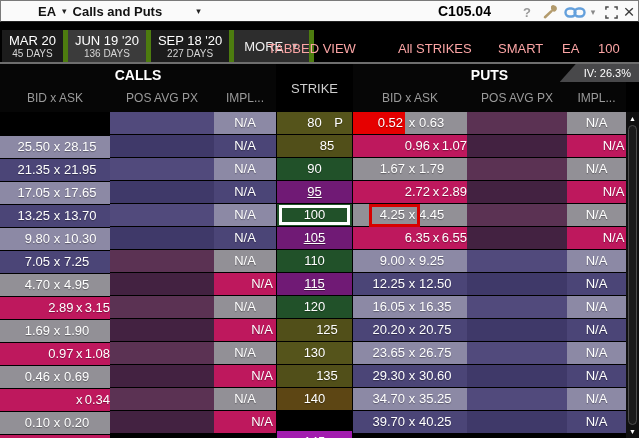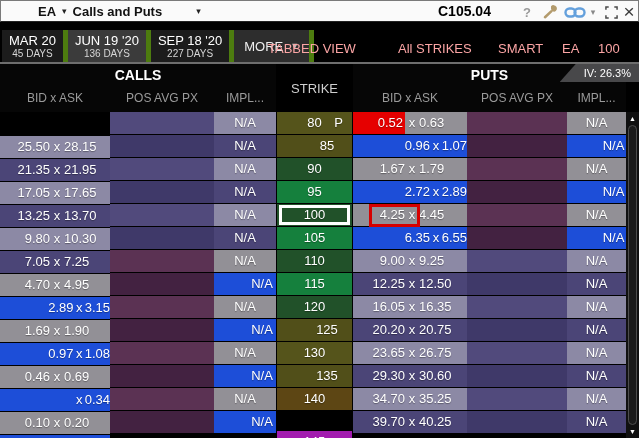--- a/index.html
+++ b/index.html
@@ -61,25 +61,25 @@
   .c-ba { width: 110px; margin-top: 24px; } .c-pos { width: 104px; } .c-impl { width: 62px; text-align: center; }
   .strike { width: 77px; position: relative; text-align: center; border-left: 1px solid #000; border-right: 1px solid #000; }
   .p-ba { width: 114px; position: relative; } .p-pos { width: 100px; } .p-impl { width: 59px; text-align: center; }
   .ba { display: flex; }
   .ba .bid { width: 50px; text-align: right; }
   .p-ba.ba .bid { width: 52px; }
   .ba .sep { width: 14px; text-align: center; }
   .ba .ask { flex: 1; text-align: left; }
   
   .bg-pl { background: #8C89A5; } .bg-pd { background: #4B4577; }
-  .bg-gl { background: #929096; } .bg-gd { background: #1d4ed8; padding-left: 34px; }
+  .bg-gl { background: #929096; } .bg-gd { background: #be185d; padding-left: 34px; }
   .pp-l { background: #514A7C; } .pp-d { background: #3F3969; }
   .pg-l { background: #5B3253; } .pg-d { background: #432241; }
   .z-olive { background: #55541B; } .z-olive-d { background: #514F19; padding-left: 25px; }
-  .z-green { background: #215129; } .z-green-d { background: #15803d; }
+  .z-green { background: #215129; } .z-green-d { background: #701a75; text-decoration: underline; }
   .z-brown { background: #5D4614; } .z-brown-d { background: #a21caf; margin-top: 20px; }
   
   .hl-fill { background: #E60000; display: inline-block; height: 100%; padding-right: 2px; }
   .red-box { position: absolute; left: 16px; top: 0; width: 51px; height: 23px; border: 3px solid #D60000; pointer-events: none; }
   .white-box { position: absolute; left: 2px; right: 2px; top: 1px; bottom: 1px; border: 3px solid #fff; pointer-events: none; }
   .strike .marker { position: absolute; right: 9px; top: 0; }
   
   .scrollbar { position: absolute; right: 0; top: 112px; width: 13px; height: 326px; background: #101010; }
   .sb-arrow { position: absolute; left: 0; width: 13px; height: 11px; text-align: center; font-size: 7px; color: #fff; line-height: 11px; }
   .sb-up { top: 1px; } .sb-down { bottom: 1px; }

